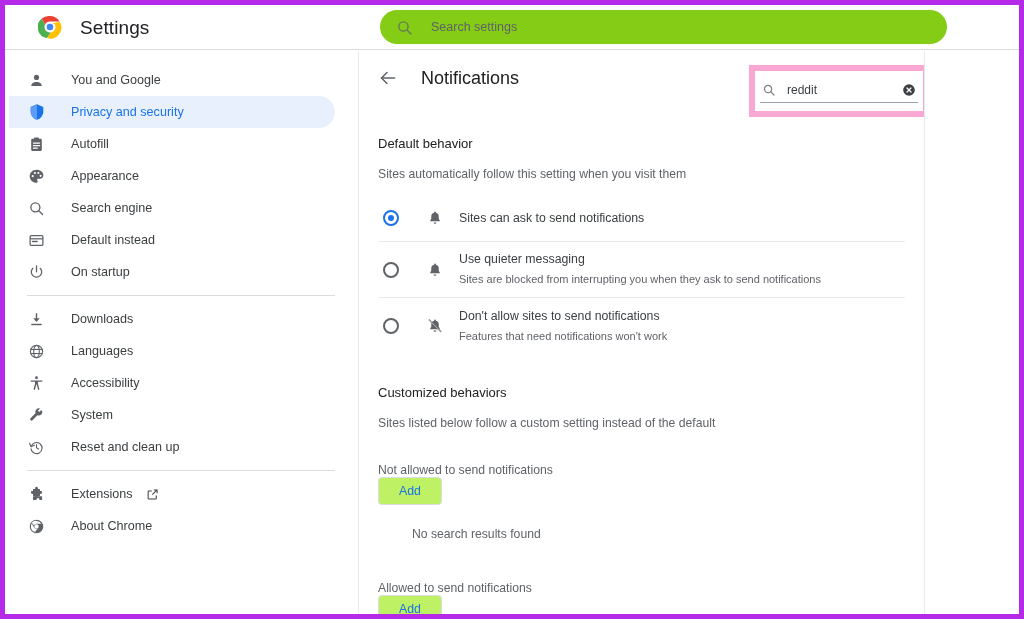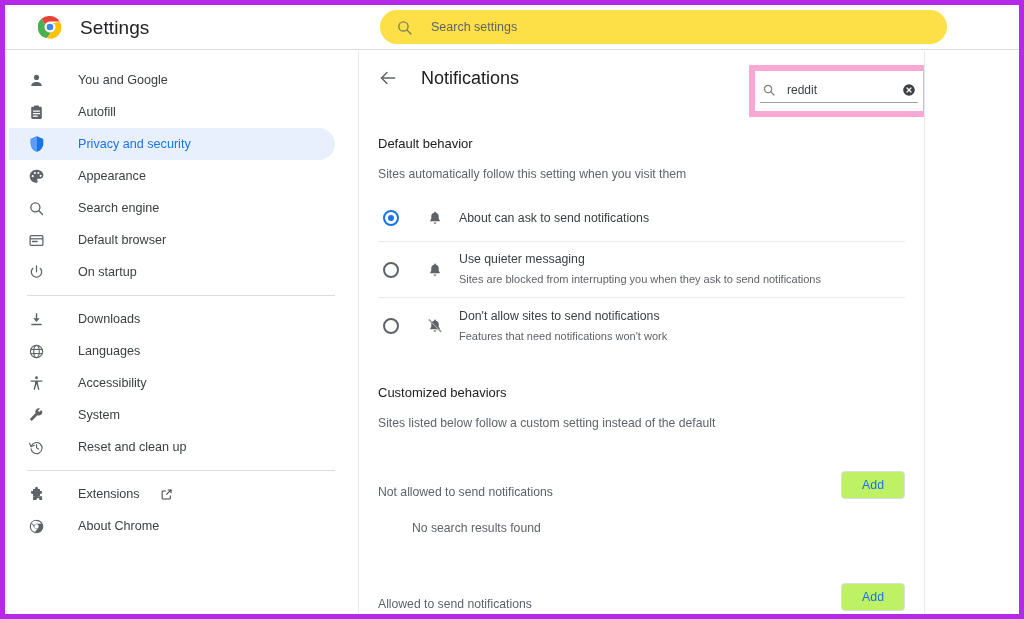--- a/index.html
+++ b/index.html
@@ -44,21 +44,21 @@
   #brand-title {
     margin-left: 18px;
     font-size: 19px;
     color: #202124;
     letter-spacing: .1px;
   }
   #global-search {
     position: relative;
     width: 567px;
     height: 34px;
-    background: #fde047;
+    background: #84cc16;
     border-radius: 17px;
     display: flex;
     align-items: center;
     padding-left: 16px;
   }
   #global-search .gs-icon { width: 17px; height: 17px; flex: 0 0 auto; opacity: .75; }
   #global-search .gs-text {
     margin-left: 18px;
     font-size: 12.5px;
     color: #5f6368;
@@ -76,21 +76,20 @@
   .nav-item {
     position: relative;
     display: flex;
     align-items: center;
     height: 32px;
     margin: 0 18px 0 4px;
     padding-left: 18px;
     border-radius: 0 16px 16px 0;
     cursor: pointer;
     color: #3c4043;
-    gap: 7px;
   }
   .nav-item.active { background: #e8f0fe; color: #1a73e8; }
   .nav-item .ni-icon {
     width: 19px; height: 19px;
     flex: 0 0 auto;
     display: flex; align-items: center; justify-content: center;
   }
   .nav-item .ni-icon svg { display: block; }
   .nav-item .ni-label {
     margin-left: 25px;
@@ -216,24 +215,25 @@
     flex: 0 0 auto;
     display: flex; align-items: center; justify-content: center;
   }
   .radio-texts { margin-left: 15px; }
   .radio-label { font-size: 12.3px; color: #3c4043; line-height: 1.45; }
   .radio-desc { font-size: 11px; color: #5f6368; line-height: 1.5; margin-top: 2px; }
 
   
   .perm-head {
     display: flex;
-    align-items: flex-end;
+    align-items: flex-start;
     justify-content: space-between;
     margin-top: 31px;
     min-height: 36px;
+    flex-direction: column;
   }
   .perm-head-label { font-size: 12.2px; color: #5f6368; }
   .add-btn {
     border: 1px solid #dadce0;
     border-radius: 4px;
     color: #1a73e8;
     font-size: 12.3px;
     padding: 7px 20px;
     background: #bef264;
     cursor: pointer;
@@ -282,43 +282,43 @@
     <div class="nav-item">
       <span class="ni-icon">
         <svg viewBox="0 0 24 24" width="17" height="17" fill="#5f6368">
             <circle cx="12" cy="7.6" r="3.6"></circle>
             <path d="M4.6 19.6c0-3.6 3.4-5.6 7.4-5.6s7.4 2 7.4 5.6z"></path>
           </svg>
       </span>
       <span class="ni-label">You and Google</span>
     </div>
 
+    <div class="nav-item active">
+      <span class="ni-icon">
+        <svg viewBox="0 0 24 24" width="18" height="18" fill="#1a73e8">
+          <path d="M12 1.8 3.6 5.2v6.1c0 5.2 3.6 9.9 8.4 11.1 4.8-1.2 8.4-5.9 8.4-11.1V5.2z"></path>
+          <path d="M12 1.8 3.6 5.2v6.1c0 5.2 3.6 9.9 8.4 11.1z" fill="#5a9cf8"></path>
+        </svg>
+      </span>
+      <span class="ni-label">Privacy and security</span>
+    </div>
+
     <div class="nav-item">
       <span class="ni-icon">
         <svg viewBox="0 0 24 24" width="17" height="17" fill="none" stroke="#5f6368" stroke-width="1.9">
           <rect x="4.5" y="4" width="15" height="17" rx="1.6" fill="#5f6368" stroke="none"></rect>
           <rect x="8.5" y="2" width="7" height="3.4" rx="1" fill="#5f6368" stroke="none"></rect>
           <line x1="7.8" y1="10" x2="16.2" y2="10" stroke="#fff" stroke-linecap="round"></line>
           <line x1="7.8" y1="13.6" x2="16.2" y2="13.6" stroke="#fff" stroke-linecap="round"></line>
           <line x1="7.8" y1="17.2" x2="13" y2="17.2" stroke="#fff" stroke-linecap="round"></line>
         </svg>
       </span>
       <span class="ni-label">Autofill</span>
     </div>
 
-    <div class="nav-item active">
-      <span class="ni-icon">
-        <svg viewBox="0 0 24 24" width="18" height="18" fill="#1a73e8">
-          <path d="M12 1.8 3.6 5.2v6.1c0 5.2 3.6 9.9 8.4 11.1 4.8-1.2 8.4-5.9 8.4-11.1V5.2z"></path>
-          <path d="M12 1.8 3.6 5.2v6.1c0 5.2 3.6 9.9 8.4 11.1z" fill="#5a9cf8"></path>
-        </svg>
-      </span>
-      <span class="ni-label">Privacy and security</span>
-    </div>
-
     <div class="nav-item">
       <span class="ni-icon">
         <svg viewBox="0 0 24 24" width="17" height="17" fill="#5f6368">
           <path d="M12 2.4C6.7 2.4 2.4 6.4 2.4 11.6c0 5.3 4.3 9.2 9.6 9.2 1 0 1.8-.7 1.8-1.7 0-.5-.2-.9-.5-1.2-.3-.3-.5-.7-.5-1.2 0-1 .8-1.7 1.8-1.7h2.1c3 0 5-2 5-4.9 0-4.3-4.3-7.7-9.7-7.7z"></path>
           <circle cx="6.6" cy="11.5" r="1.5" fill="#fff"></circle>
           <circle cx="9.7" cy="7.1" r="1.5" fill="#fff"></circle>
           <circle cx="14.6" cy="7.1" r="1.5" fill="#fff"></circle>
           <circle cx="17.8" cy="11.1" r="1.5" fill="#fff"></circle>
         </svg>
       </span>
@@ -336,21 +336,21 @@
     </div>
 
     <div class="nav-item">
       <span class="ni-icon">
         <svg viewBox="0 0 24 24" width="17" height="17" fill="none" stroke="#5f6368" stroke-width="1.8">
           <rect x="3" y="5" width="18" height="14" rx="1.8"></rect>
           <line x1="3" y1="9.6" x2="21" y2="9.6"></line>
           <line x1="6.3" y1="13.4" x2="13" y2="13.4" stroke-linecap="round"></line>
         </svg>
       </span>
-      <span class="ni-label">Default browser</span>
+      <span class="ni-label">Default instead</span>
     </div>
 
     <div class="nav-item">
       <span class="ni-icon">
         <svg viewBox="0 0 24 24" width="17" height="17" fill="none" stroke="#5f6368" stroke-width="1.8" stroke-linecap="round">
           <path d="M6.8 6.1a7.3 7.3 0 1 0 10.4 0"></path>
           <line x1="12" y1="2.6" x2="12" y2="11"></line>
         </svg>
       </span>
       <span class="ni-label">On startup</span>
@@ -480,21 +480,21 @@
 
         <div class="radio-row">
           <span class="radio-mark checked"></span>
           <span class="radio-icon">
             <svg viewBox="0 0 24 24" width="16" height="16" fill="#5f6368">
               <path d="M12 2.2a1.3 1.3 0 0 1 1.3 1.3v.6A5.6 5.6 0 0 1 17.6 9.6v3.7l1.6 2.6v1.1H4.8v-1.1l1.6-2.6V9.6A5.6 5.6 0 0 1 10.7 4.1v-.6A1.3 1.3 0 0 1 12 2.2z"></path>
               <path d="M9.9 18.6h4.2a2.1 2.1 0 0 1-4.2 0z"></path>
             </svg>
           </span>
           <span class="radio-texts">
-            <span class="radio-label">About can ask to send notifications</span>
+            <span class="radio-label">Sites can ask to send notifications</span>
           </span>
         </div>
 
         <div class="radio-row tall">
           <span class="radio-mark"></span>
           <span class="radio-icon">
             <svg viewBox="0 0 24 24" width="16" height="16" fill="#5f6368">
               <path d="M12 2.2a1.3 1.3 0 0 1 1.3 1.3v.6A5.6 5.6 0 0 1 17.6 9.6v3.7l1.6 2.6v1.1H4.8v-1.1l1.6-2.6V9.6A5.6 5.6 0 0 1 10.7 4.1v-.6A1.3 1.3 0 0 1 12 2.2z"></path>
               <path d="M9.9 18.6h4.2a2.1 2.1 0 0 1-4.2 0z"></path>
             </svg>

